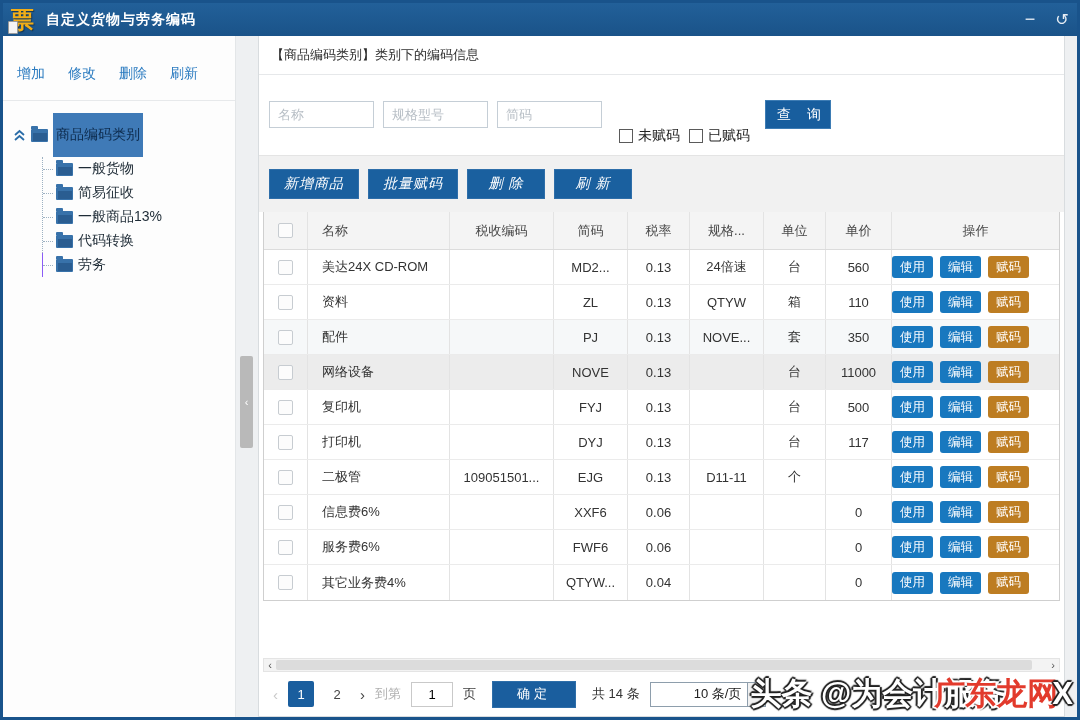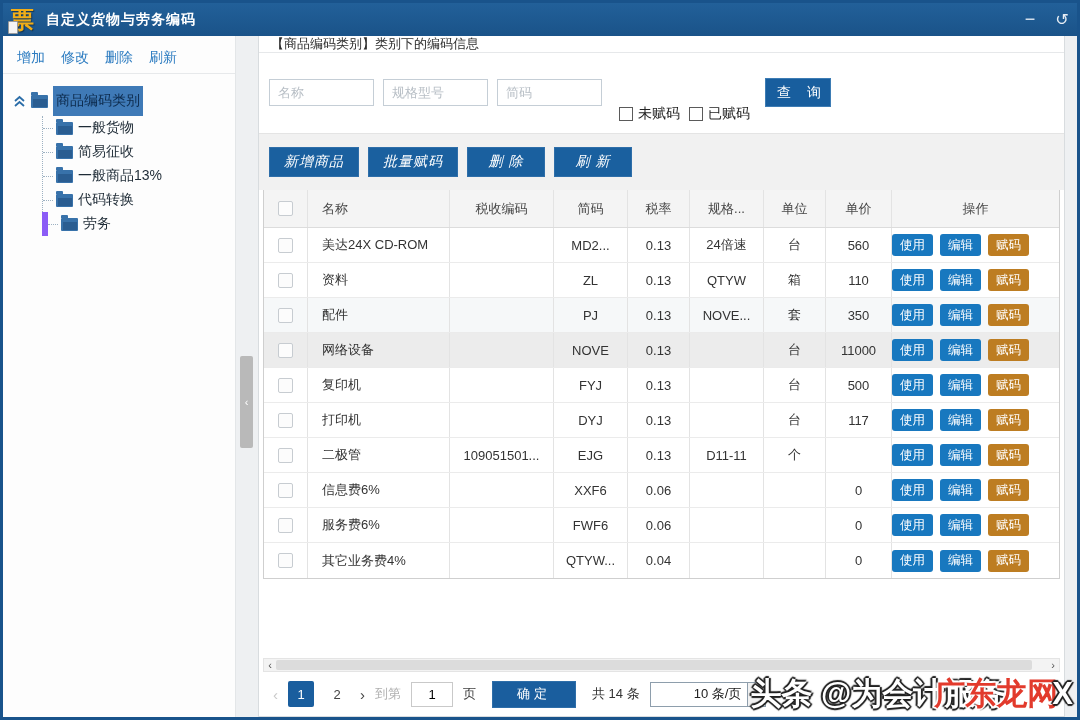--- a/index.html
+++ b/index.html
@@ -22,50 +22,50 @@
   .titlebar .spacer { flex:1; }
   .tb-btn { width:30px; text-align:center; font-size:16px; color:#e8eef5;
     cursor:pointer; }
   .tb-btn.min { font-size:18px; margin-right:2px; }
 
   
   .body { position:relative; display:flex; height:681px; }
 
   
   .sidebar { width:233px; background:#fdfdfd; border-right:1px solid #e3e6e8; }
-  .side-actions { display:flex; gap:16px; padding:13px 14px 6px;
-    border-bottom:1px solid #e7e9eb; }
+  .side-actions { display:flex; gap:23px; padding:13px 14px 17px;
+    border-bottom:1px solid #e7e9eb;margin-top:16px; }
   .side-actions span { color:#2b7bc0; font-size:14px; cursor:pointer; }
   .tree { padding:12px 4px; font-size:14px; color:#1e2b36; }
   .tree-root { display:flex; align-items:center; }
   .chev { margin:0 2px 0 6px; display:inline-flex; }
-  .root-label { background:#3f7ab7; color:#0d2b4d; padding:6px 3px; }
+  .root-label { background:#3f7ab7; color:#0d2b4d; padding:13px 3px; }
   .folder { flex:none; width:17px; height:13px; background:#3872aa;
     border-radius:1px; position:relative; margin:0 5px 0 3px; }
   .folder::before { content:''; position:absolute; top:-3px; left:0;
     width:7px; height:3px; background:#3872aa; border-radius:1px 1px 0 0; }
   .folder::after { content:''; position:absolute; left:2px; top:4px;
     right:1px; bottom:1px; background:#2a5d91; }
   .tree-children { margin-left:35px; border-left:1px dotted #9db1c2; }
   .tree-child { display:flex; align-items:center; padding:3px 0; cursor:pointer; }
   .tree-child::before { content:''; width:10px; border-top:1px dotted #9db1c2; }
-  .tree-child:last-child { margin-left:-1px; border-left:6px solid #8b5cf6; }
+  .tree-child:last-child { margin-left:-1px; border-left:1px solid #8b5cf6; }
 
   
   .gap { width:22px; position:relative; background:#eef0f2; }
   .collapse-handle { position:absolute; left:4px; top:320px; width:13px;
     height:92px; background:#b9b9b9; border-radius:2px; color:#fff;
     font-size:11px; display:flex; align-items:center; justify-content:center;
     cursor:pointer; }
 
   
   .main { flex:1; margin-right:12px; background:#fff;
     border:1px solid #d8dcdf; border-top:none; display:flex;
     flex-direction:column; }
-  .section-header { height:17px; display:flex; align-items:center;
+  .section-header { height:39px; display:flex; align-items:center;
     padding-left:12px; font-size:13px; color:#2d2d2d;
     border-bottom:1px solid #e6e8ea; }
 
   .search-row { display:flex; align-items:center; gap:9px;
     padding:9px 10px 10px; }
   .search-row input[type=text] { width:105px; height:27px;
     border:1px solid #c5ced6; padding:0 8px; font-size:13px; color:#333;
     font-family:inherit; }
   .search-row input::placeholder { color:#b7bec5; }
   .chk-label { display:flex; align-items:center; gap:5px; font-size:14px;

